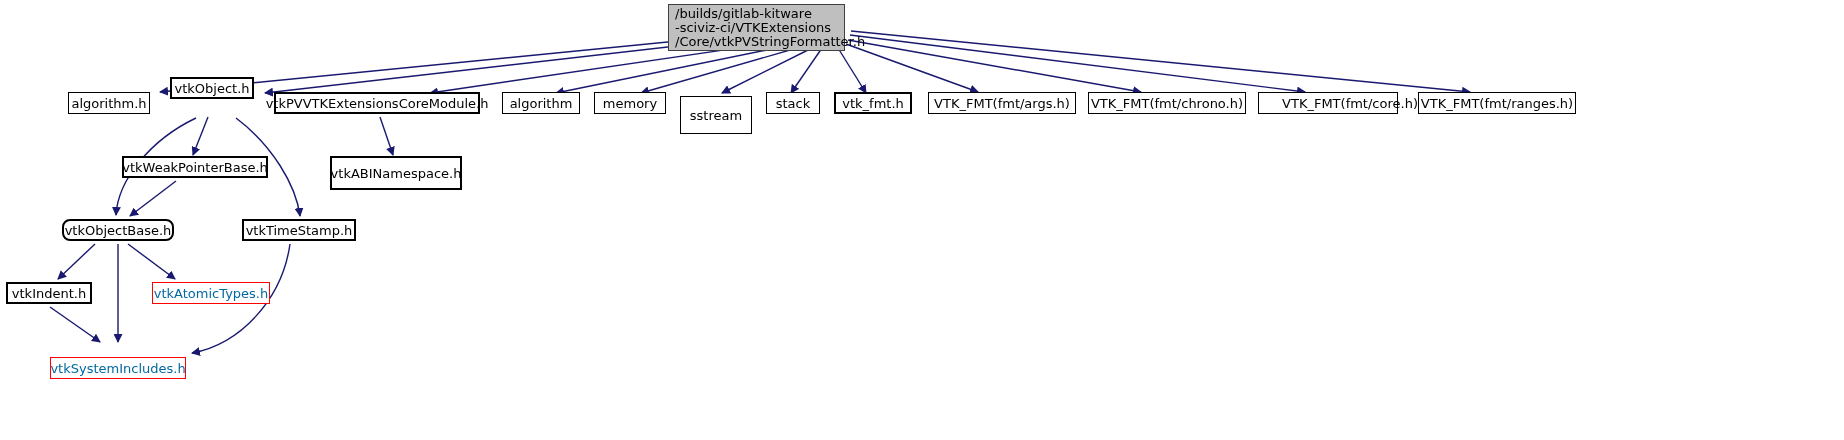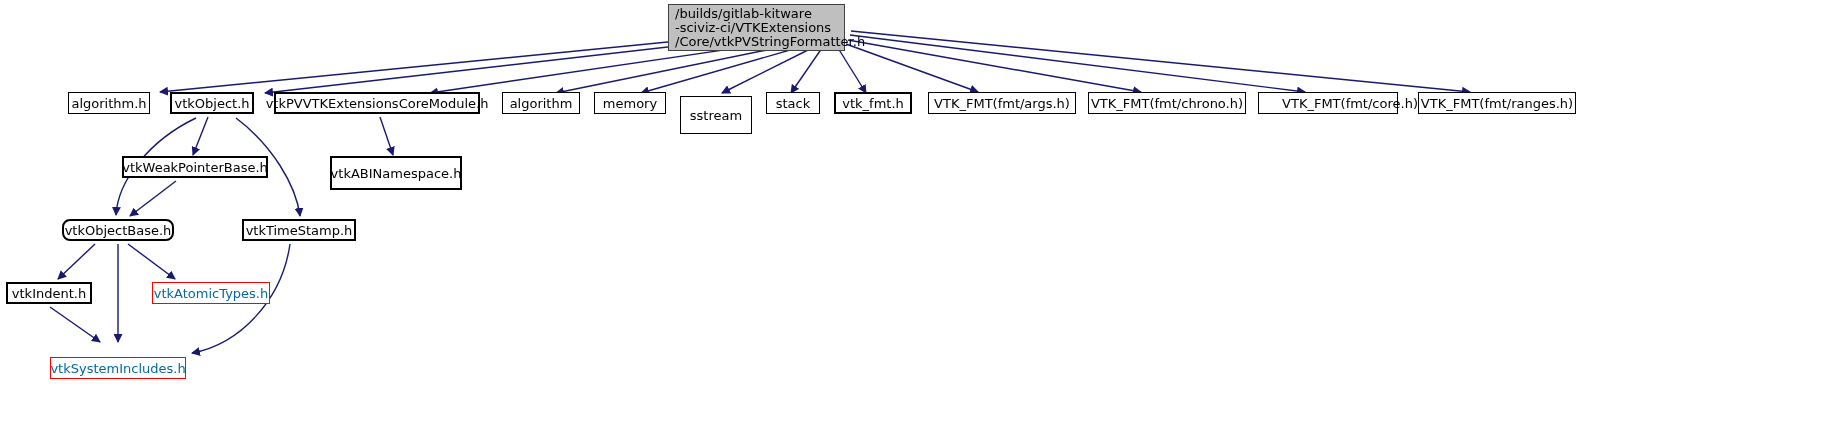--- a/index.html
+++ b/index.html
@@ -71,21 +71,21 @@
   </svg>
 
   <div class="node root" style="left:668px;top:4px;width:177px;height:47px;">
     <span class="ln">/builds/gitlab-kitware</span>
     <span class="ln">-sciviz-ci/VTKExtensions</span>
     <span class="ln">/Core/vtkPVStringFormatter.h</span>
   </div>
 
   <div class="node" style="left:68px;top:92px;width:82px;height:22px;">algorithm.h</div>
 
-  <div class="node bold" style="left:170px;top:92px;width:84px;height:22px;">vtkObject.h</div>
+  <div class="node bold" style="left:170px;top:77px;width:84px;height:22px;">vtkObject.h</div>
 
   <div class="node bold" style="left:274px;top:92px;width:206px;height:22px;">vtkPVVTKExtensionsCoreModule.h</div>
 
   <div class="node" style="left:502px;top:92px;width:78px;height:22px;">algorithm</div>
 
   <div class="node" style="left:594px;top:92px;width:72px;height:22px;">memory</div>
 
   <div class="node" style="left:680px;top:96px;width:72px;height:38px;">sstream</div>
 
   <div class="node" style="left:766px;top:92px;width:54px;height:22px;">stack</div>

